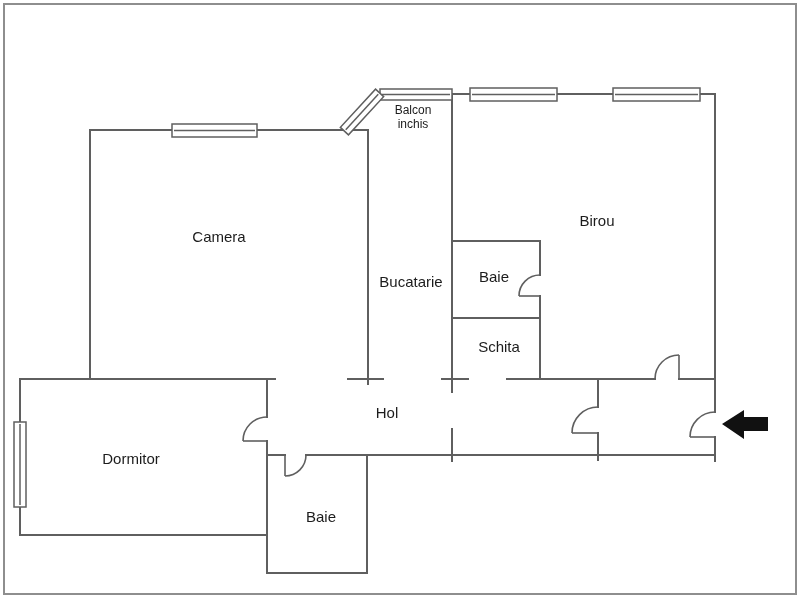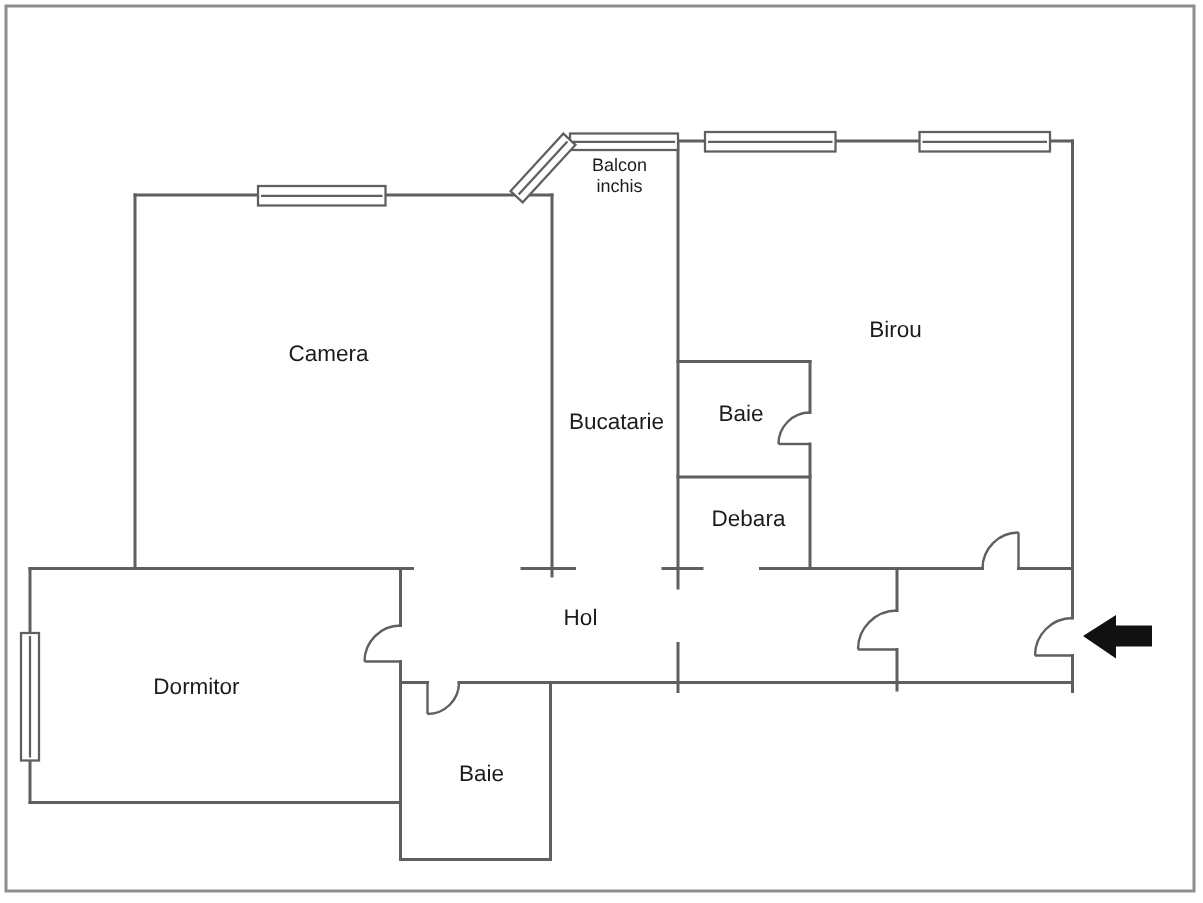--- a/index.html
+++ b/index.html
@@ -114,21 +114,21 @@
 
 
   <div class="lbl" style="left:219px;top:237px;">Camera</div>
 
   <div class="lbl" style="left:411px;top:247px;font-size:15px;margin-top:35px;">Bucatarie</div>
 
   <div class="lbl" style="left:597px;top:221px;">Birou</div>
 
   <div class="lbl" style="left:494px;top:277px;font-size:15px;">Baie</div>
 
-  <div class="lbl" style="left:499px;top:347px;font-size:15px;">Debara</div>
+  <div class="lbl" style="left:499px;top:347px;font-size:15px;">Schita</div>
 
   <div class="lbl" style="left:387px;top:413px;font-size:15px;">Hol</div>
 
   <div class="lbl" style="left:131px;top:459px;">Dormitor</div>
 
   <div class="lbl" style="left:321px;top:517px;font-size:15px;">Baie</div>
 
   <div class="lbl small-lbl" style="left:413px;top:117px;">
     <span>Balcon</span>
     <span>inchis</span>

